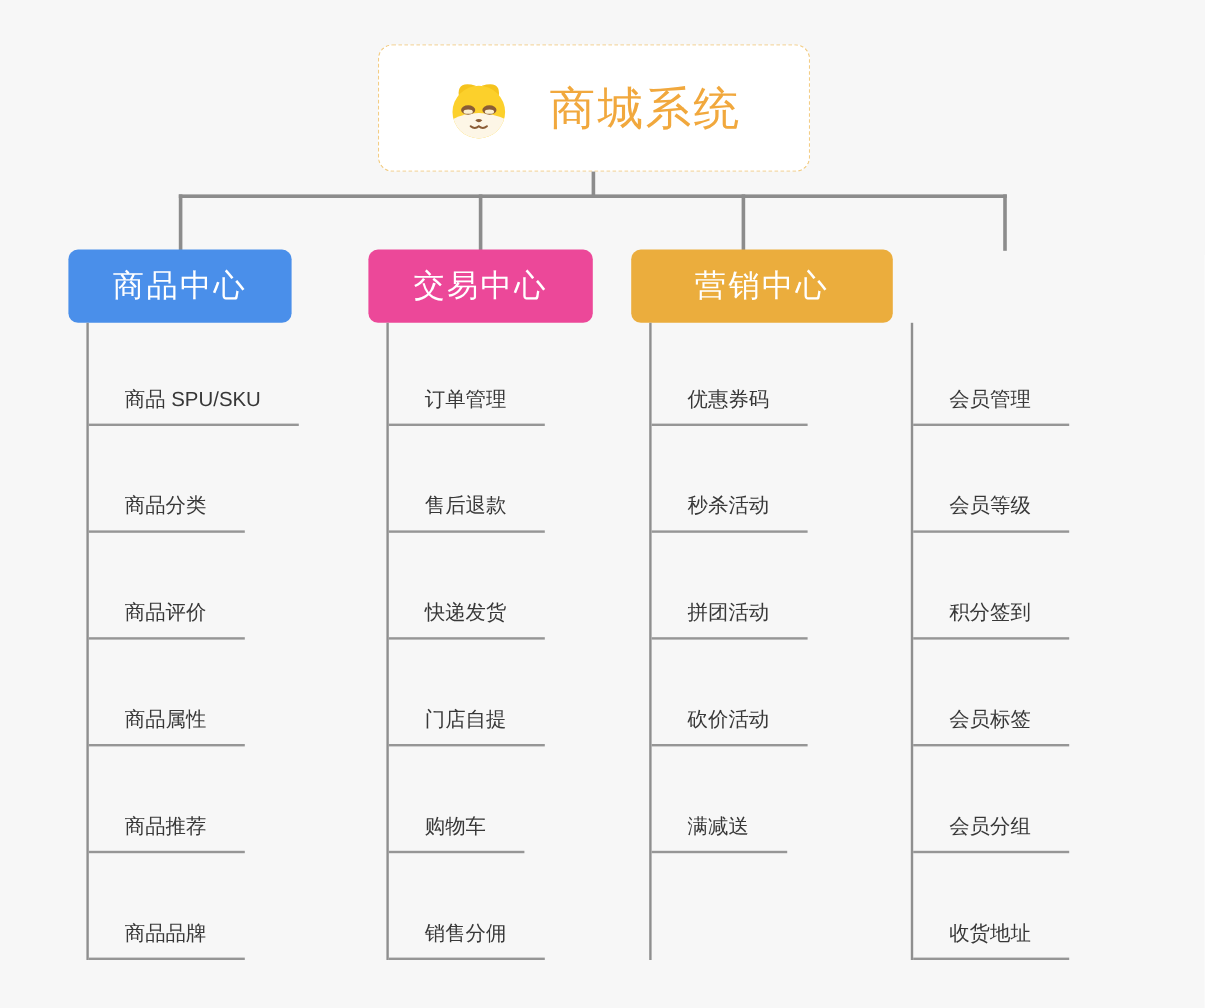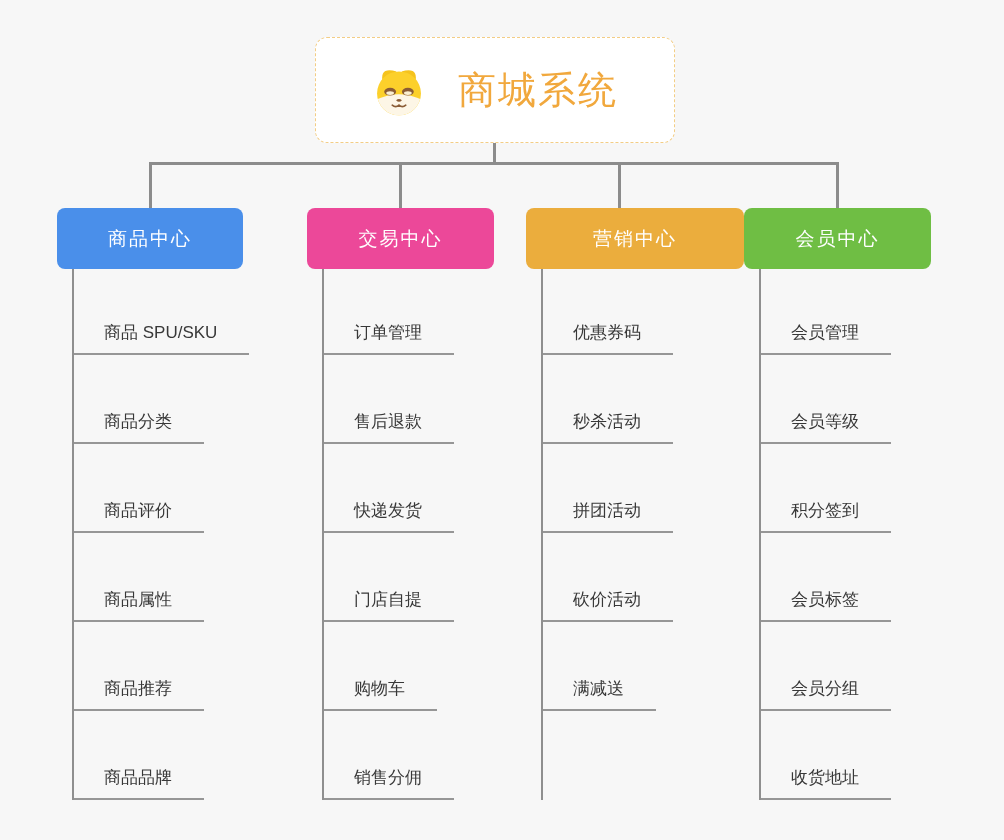--- a/index.html
+++ b/index.html
@@ -27,21 +27,21 @@
     letter-spacing:2px;
   }
   .dog-icon{width:54px;height:54px;flex:0 0 auto;}
   
   .line{position:absolute;background:#8c8c8c;}
   
   .branch-box{
     position:absolute;top:208px;height:61px;
     border-radius:8px;
     display:flex;align-items:center;justify-content:center;
-    color:#ffffff;font-size:19px;letter-spacing:2px;
+    color:#ffffff;font-size:26px;letter-spacing:2px;
   }
   .branch-box.b0{left:57px;width:186px;}
   .branch-box.b1{left:307px;width:187px;}
   .branch-box.b2{left:526px;width:218px;}
   .branch-box.b3{left:744px;width:187px;}
   
   .leaf-col{
     position:absolute;top:269px;height:531px;width:250px;
     border-left:2px solid #8f8f8f;
   }
@@ -98,21 +98,20 @@
   <div class="line" style="left:493px;top:143px;width:3px;height:21px;"></div>
   <div class="line" style="left:149px;top:162px;width:690px;height:3px;"></div>
   <div class="line" style="left:149px;top:162px;width:3px;height:47px;"></div>
   <div class="line" style="left:399px;top:162px;width:3px;height:47px;"></div>
   <div class="line" style="left:618px;top:162px;width:3px;height:47px;"></div>
   <div class="line" style="left:836px;top:162px;width:3px;height:47px;"></div>
 
   <div class="branch-box b0" style="background: rgb(74, 143, 234);">商品中心</div>
   <div class="branch-box b1" style="background: #ec4899;">交易中心</div>
   <div class="branch-box b2" style="background: rgb(235, 173, 61);">营销中心</div>
-  <div class="branch-box b3" style="background: rgb(111, 190, 68);">会员中心</div>
 
   <div class="leaf-col c0">
 
   <div class="leaf">商品 SPU/SKU</div>
       <div class="leaf">商品分类</div>
       <div class="leaf">商品评价</div>
       <div class="leaf">商品属性</div>
       <div class="leaf">商品推荐</div>
       <div class="leaf">商品品牌</div>
     </div>

